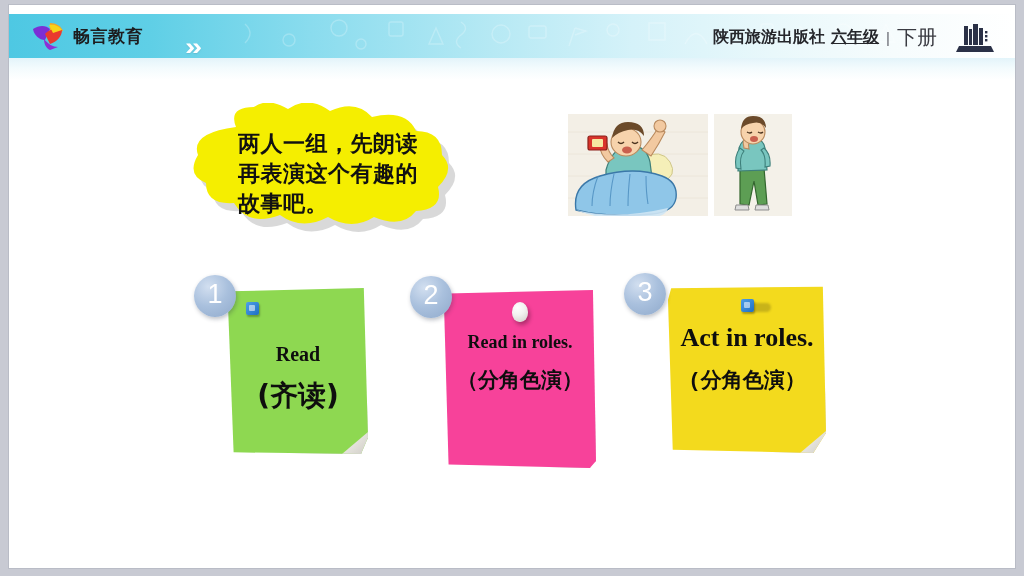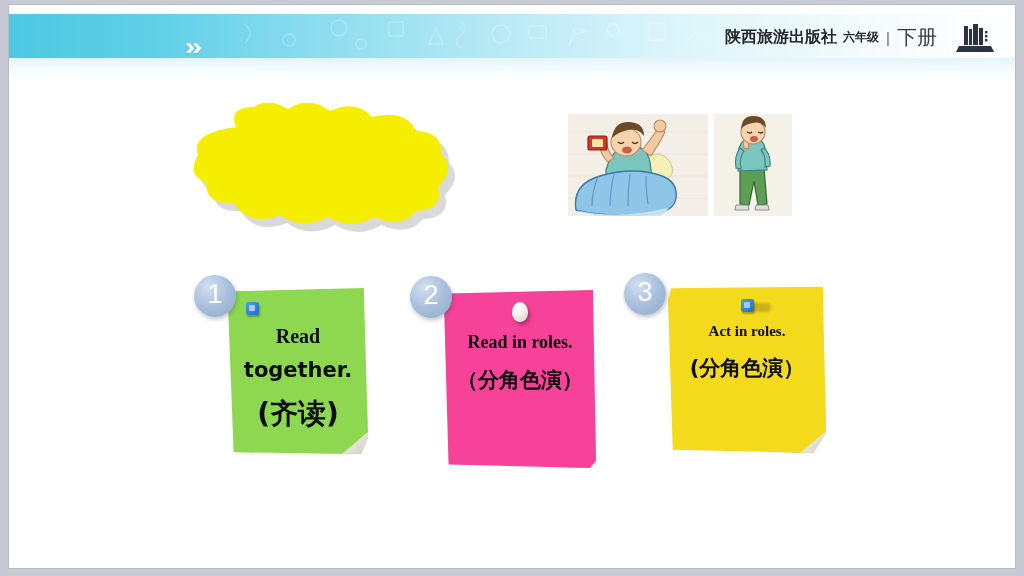--- a/index.html
+++ b/index.html
@@ -108,23 +108,24 @@
   }
   .pub-main {
     font-family: "DejaVu Sans", sans-serif;
     font-size: 16px;
     font-weight: bold;
     color: #25262b;
     padding-left: 7px;
   }
   .pub-grade {
     font-family: "DejaVu Sans", sans-serif;
-    font-size: 12px;
+    font-size: 16px;
     font-weight: bold;
     color: #25262b;
+    text-decoration: underline;
   }
   .pub-sep { font-size: 15px; color: #63656d; margin: 0 1px; }
   .pub-vol {
     font-family: "DejaVu Sans", sans-serif;
     font-size: 20px;
     color: #3a3b42;
   }
   .books-icon {
     position: absolute;
     right: 20px;
@@ -212,22 +213,22 @@
   #note2 .note-en { font-size: 18px; margin-bottom: 14px; }
   #note2 .note-cn { font-size: 21px; }
   #note2 .note-inner { padding-top: 42px; justify-content: flex-start; }
 
   
   #note3 {
     left: 668px; top: 285px; width: 158px; height: 168px;
     background: #f3da1d;
     clip-path: polygon(2% 2%, 98% 1%, 100% 88%, 92% 100%, 3% 98%, 0% 9%);
   }
-  #note3 .note-en { font-size: 15px; margin-bottom: 14px; }
-  #note3 .note-cn { font-size: 21px; }
+  #note3 .note-en { font-size: 26px; margin-bottom: 14px; }
+  #note3 .note-cn { font-size: 21px; font-family: Liberation Mono, monospace; }
   #note3 .note-inner { padding-top: 38px; justify-content: flex-start; }
 
   
   .curl-br {
     position: absolute;
     right: 0; bottom: 0;
     width: 26px; height: 22px;
     background: linear-gradient(135deg, rgba(255,255,255,0) 40%, #e8e6e0 42%, #cfcdc6 100%);
     clip-path: polygon(100% 0, 100% 100%, 0 100%);
   }
@@ -312,20 +313,30 @@
         <circle cx="722" cy="24" r="7"></circle>
         <rect x="752" y="10" width="12" height="18" rx="2"></rect>
         <path d="M790 12 l12 10 l-12 10"></path>
         <circle cx="834" cy="18" r="8"></circle>
         <path d="M868 28 l9 -17 l9 17 z"></path>
         <circle cx="280" cy="26" r="6"></circle>
         <path d="M236 10 q10 9 0 19"></path>
       </g>
     </svg>
 
+    <div class="logo-wrap">
+      <svg class="logo-bird" viewBox="0 0 34 32">
+        <path d="M2 9 C8 5 15 5 19 9 L14 20 C8 20 3 15 2 9 Z" fill="#7b2fd6"></path>
+        <path d="M19 3 C25 3 30 6 32 11 L19 14 Z" fill="#f5a623"></path>
+        <path d="M31 10 C31 16 26 22 19 24 L14 14 C18 9 25 8 31 10 Z" fill="#ea3a2e"></path>
+        <path d="M18 5 C23 4 28 6 31 10 L22 13 Z" fill="#f7d417"></path>
+        <path d="M13 19 C17 24 22 27 27 27 L19 30 C15 28 13 24 13 19 Z" fill="#8e2fd6"></path>
+      </svg>
+      <div class="logo-text">畅言教育</div>
+    </div>
 
     <div class="practice-wrap">
       <span class="chev">»</span>
     </div>
 
     <div class="pub-wrap">
       <span class="pub-main">陕西旅游出版社</span>
       <span class="pub-grade">六年级</span>
       <span class="pub-sep">|</span>
       <span class="pub-vol">下册</span>
@@ -356,20 +367,21 @@
                  Q30 102 30 80 Q10 72 22 52 Q14 30 60 24 Z" fill="#b9b9b9" opacity="0.55"></path>
       </g>
       <g>
         <path d="M60 24 Q52 4 78 4 Q92 -6 112 6 Q132 -8 154 8
                  Q180 -4 196 14 Q230 6 240 28 Q266 28 266 52
                  Q280 66 262 84 Q268 106 240 108 Q226 126 198 114
                  Q176 128 152 114 Q126 128 104 112 Q72 124 58 100
                  Q30 102 30 80 Q10 72 22 52 Q14 30 60 24 Z" fill="#f5ee00"></path>
       </g>
     </svg>
+    <div class="cloud-text">两人一组，先朗读再表演这个有趣的故事吧。</div>
   </div>
 
   <div class="illus illus-1">
     <svg viewBox="0 0 140 102">
       <rect width="140" height="102" fill="#f3efe6"></rect>
       <g opacity=".35" stroke="#ded6c4" stroke-width="1">
         <path d="M0 18 H140 M0 40 H140 M0 62 H140 M0 84 H140"></path>
       </g>
 
       <path d="M72 44 q22 -10 30 4 q8 14 -8 20 q-18 6 -24 -6 z" fill="#f5efb8" stroke="#cfc68a" stroke-width="1"></path>
@@ -417,23 +429,20 @@
       <ellipse cx="39" cy="18" rx="12" ry="12" fill="#f7d3ac" stroke="#b98a5e" stroke-width="1.1"></ellipse>
       <path d="M27 15 q1 -13 12 -13 q13 0 13 12 q-5 -7 -13 -5 q-8 1 -12 6 z" fill="#6b4a2a"></path>
       <path d="M33 18 q3 2 5 0 M44 18 q3 2 5 0" stroke="#4b3420" stroke-width="1.3" fill="none"></path>
       <ellipse cx="40" cy="25" rx="4" ry="3" fill="#c9604e"></ellipse>
     </svg>
   </div>
 
   <div class="note" id="note1">
     <div class="note-inner">
       <div class="note-en">Read</div>
-      <div class="note-en">
-        <span class="ln2">together.</span>
-      </div>
       <div class="note-cn">(齐读)</div>
     </div>
     <div class="pin-square" id="pin1"></div>
     <div class="curl-br"></div>
   </div>
 
   <div class="note" id="note2">
     <div class="note-inner">
       <div class="note-en">Read in roles.</div>
       <div class="note-cn">（分角色演）</div>

